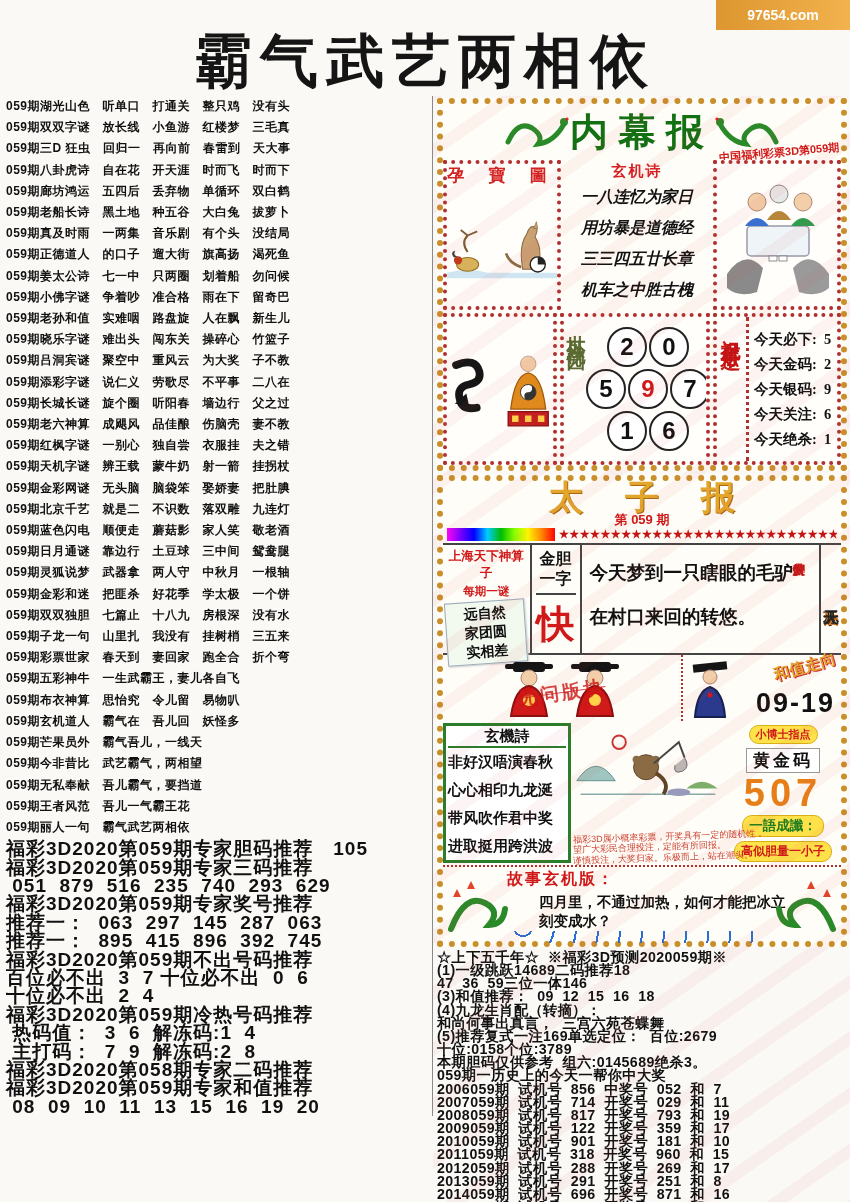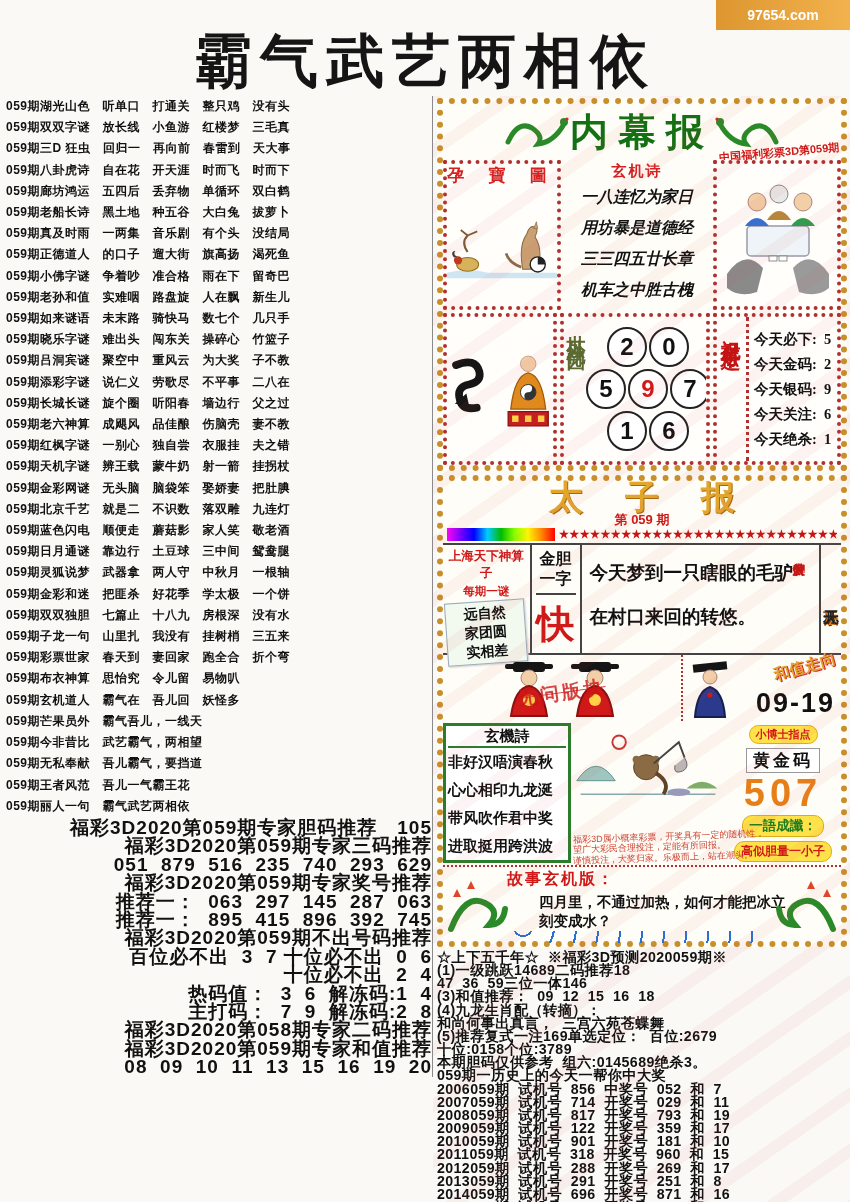--- a/index.html
+++ b/index.html
@@ -12,21 +12,21 @@
   .title{margin:30px 70px 4px 70px;text-align:center;font-size:58px;font-weight:900;letter-spacing:8px;
          color:#151515;line-height:62px;white-space:nowrap;}
   
   .main{display:flex;align-items:flex-start;}
   .lcol{width:433px;border-right:1.5px solid #8a8a8a;padding-left:6px;box-sizing:border-box;}
   .rcol{width:417px;box-sizing:border-box;padding:2px 3px 0 4px;position:relative;}
   .rcol::after{content:"";position:absolute;inset:0;pointer-events:none;
       background:repeating-linear-gradient(-35deg,rgba(215,70,70,.06) 0 12px,transparent 12px 46px);}
   
   .riddles div{font-size:12px;font-weight:bold;line-height:21.2px;white-space:pre;letter-spacing:.5px;}
-  .lbot{margin-top:2px;text-align:right;}
+  .lbot{margin-top:2px;}
   .lbot div{font-size:19px;font-weight:bold;line-height:18.4px;white-space:pre;letter-spacing:1px;}
   
   .frame{border:6px dotted #c98f2a;background:#fffdf7;position:relative;box-sizing:border-box;margin-bottom:4px;}
   .orn{border:4px dotted #b03030;background:#fffefb;box-sizing:border-box;position:relative;overflow:hidden;}
   
   .nb-head{height:56px;display:flex;align-items:center;justify-content:center;position:relative;}
   .nb-title{font-family:"Liberation Serif",serif;font-size:38px;font-weight:900;color:#137013;letter-spacing:10px;}
   .nb-cap{position:absolute;right:2px;bottom:0;color:#d01818;font-size:11px;font-weight:bold;transform:rotate(-5deg);}
   .nb-row1{display:flex;height:150px;gap:3px;}
   .nb-row2{display:flex;height:152px;gap:3px;margin-top:3px;}
@@ -124,57 +124,59 @@
   <div class="lcol">
     <div class="riddles">
         <div>059期湖光山色　听单口　打通关　整只鸡　没有头</div>
         <div>059期双双字谜　放长线　小鱼游　红楼梦　三毛真</div>
         <div>059期三D 狂虫　回归一　再向前　春雷到　天大事</div>
         <div>059期八卦虎诗　自在花　开天涯　时而飞　时而下</div>
         <div>059期廊坊鸿运　五四后　丢弃物　单循环　双白鹤</div>
         <div>059期老船长诗　黑土地　种五谷　大白兔　拔萝卜</div>
         <div>059期真及时雨　一两集　音乐剧　有个头　没结局</div>
         <div>059期正德道人　的口子　遛大街　旗高扬　渴死鱼</div>
+        <div>059期姜太公诗　七一中　只两圈　划着船　勿问候</div>
         <div>059期小佛字谜　争着吵　准合格　雨在下　留奇巴</div>
         <div>059期老孙和值　实难咽　路盘旋　人在飘　新生儿</div>
-        <div>059期如来谜语　未末路　骑快马　数七个　几只手</div>
         <div>059期晓乐字谜　难出头　闯东关　操碎心　竹篮子</div>
         <div>059期吕洞宾谜　聚空中　重风云　为大奖　子不教</div>
         <div>059期添彩字谜　说仁义　劳歌尽　不平事　二八在</div>
         <div>059期长城长谜　旋个圈　听阳春　墙边行　父之过</div>
         <div>059期老六神算　成飓风　品佳酿　伤脑壳　妻不教</div>
         <div>059期红枫字谜　一别心　独自尝　衣服挂　夫之错</div>
         <div>059期天机字谜　辨王载　蒙牛奶　射一箭　挂拐杖</div>
         <div>059期金彩网谜　无头脑　脑袋笨　娶娇妻　把肚腆</div>
         <div>059期北京千艺　就是二　不识数　落双雕　九连灯</div>
         <div>059期蓝色闪电　顺便走　蘑菇影　家人笑　敬老酒</div>
         <div>059期日月通谜　靠边行　土豆球　三中间　鸳鸯腿</div>
         <div>059期灵狐说梦　武器拿　两人守　中秋月　一根轴</div>
         <div>059期金彩和迷　把匪杀　好花季　学太极　一个饼</div>
         <div>059期双双独胆　七篇止　十八九　房根深　没有水</div>
         <div>059期子龙一句　山里扎　我没有　挂树梢　三五来</div>
         <div>059期彩票世家　春天到　妻回家　跑全合　折个弯</div>
+        <div>059期五彩神牛　一生武霸王，妻儿各自飞</div>
         <div>059期布衣神算　思怡究　令儿留　易物叭</div>
         <div>059期玄机道人　霸气在　吾儿回　妖怪多</div>
         <div>059期芒果员外　霸气吾儿，一线天</div>
         <div>059期今非昔比　武艺霸气，两相望</div>
         <div>059期无私奉献　吾儿霸气，要挡道</div>
         <div>059期王者风范　吾儿一气霸王花</div>
         <div>059期丽人一句　霸气武艺两相依</div>
       </div>
     <div class="lbot">
         <div>福彩3D2020第059期专家胆码推荐　105</div>
         <div>福彩3D2020第059期专家三码推荐</div>
         <div> 051  879  516  235  740  293  629</div>
         <div>福彩3D2020第059期专家奖号推荐</div>
         <div>推荐一：  063  297  145  287  063</div>
         <div>推荐一：  895  415  896  392  745</div>
         <div>福彩3D2020第059期不出号码推荐</div>
         <div>百位必不出  3  7 十位必不出  0  6</div>
         <div>十位必不出  2  4</div>
+        <div>福彩3D2020第059期冷热号码推荐</div>
         <div> 热码值：  3  6  解冻码:1  4</div>
         <div> 主打码：  7  9  解冻码:2  8</div>
         <div>福彩3D2020第058期专家二码推荐</div>
         <div>福彩3D2020第059期专家和值推荐</div>
         <div> 08  09  10  11  13  15  16  19  20</div>
       </div>
   </div>
 
   <div class="rcol">
 

